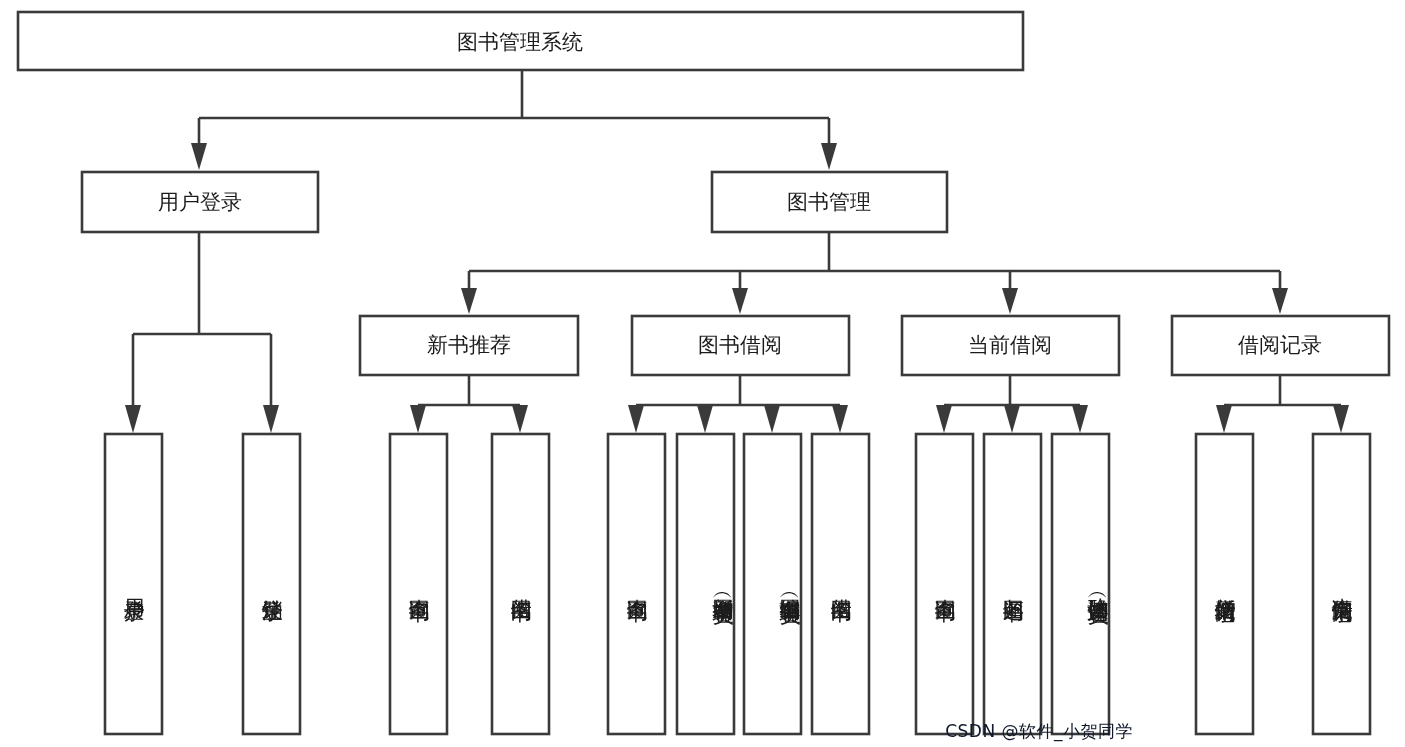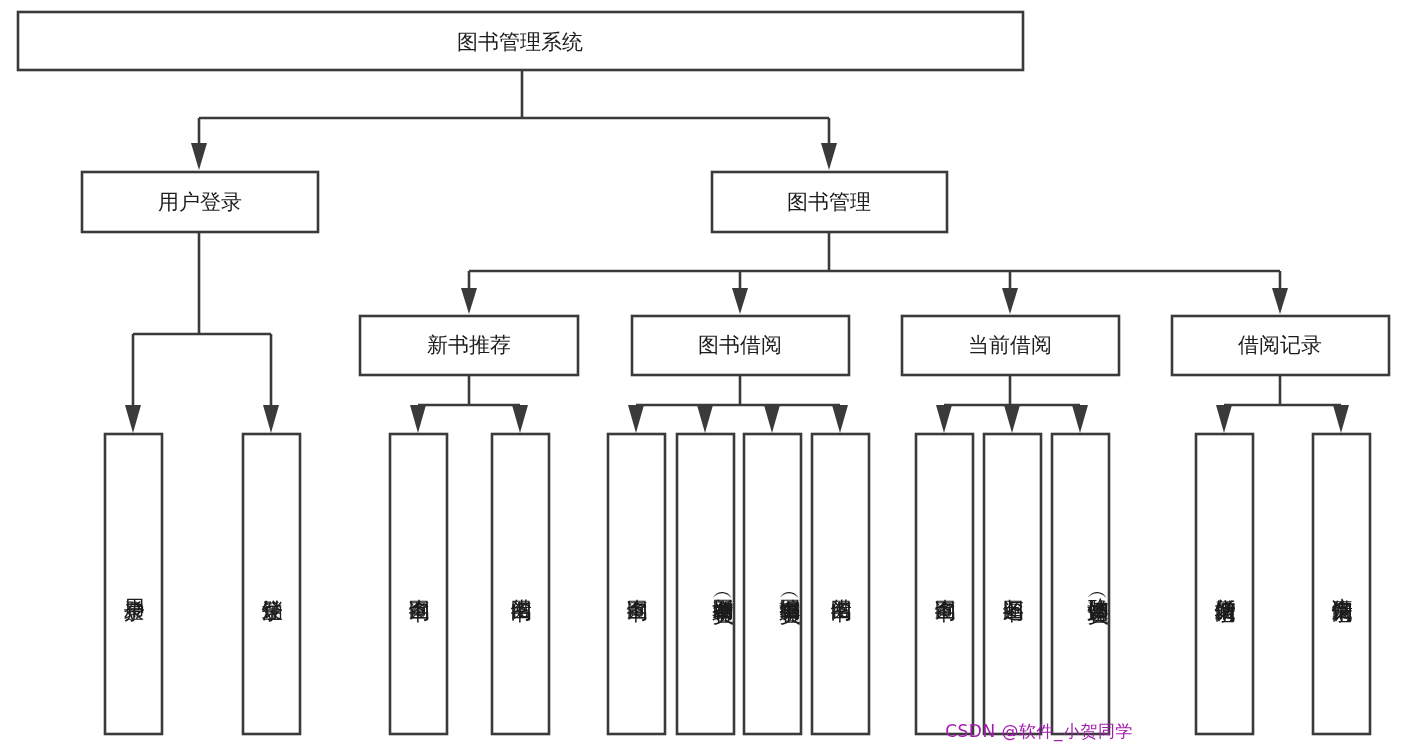--- a/index.html
+++ b/index.html
@@ -62,21 +62,21 @@
     letter-spacing: 1px;
     white-space: nowrap;
     pointer-events: none;
   }
   .watermark {
     position: absolute;
     right: 8px;
     bottom: 4px;
     font-family: "DejaVu Sans", "Liberation Sans", sans-serif;
     font-size: 17px;
-    color: #a21caf;
+    color: #0f172a;
     letter-spacing: 0.5px;
     white-space: nowrap;
   }
 </style>
 </head>
 <body>
 
 <div id="chart-root">
 
   <svg class="diagram" viewBox="0 0 1405 747">

